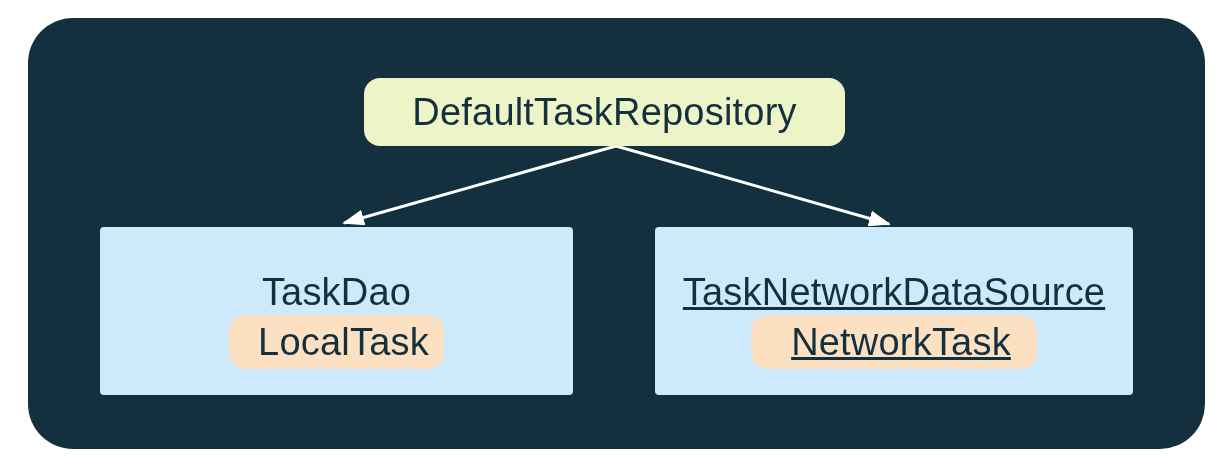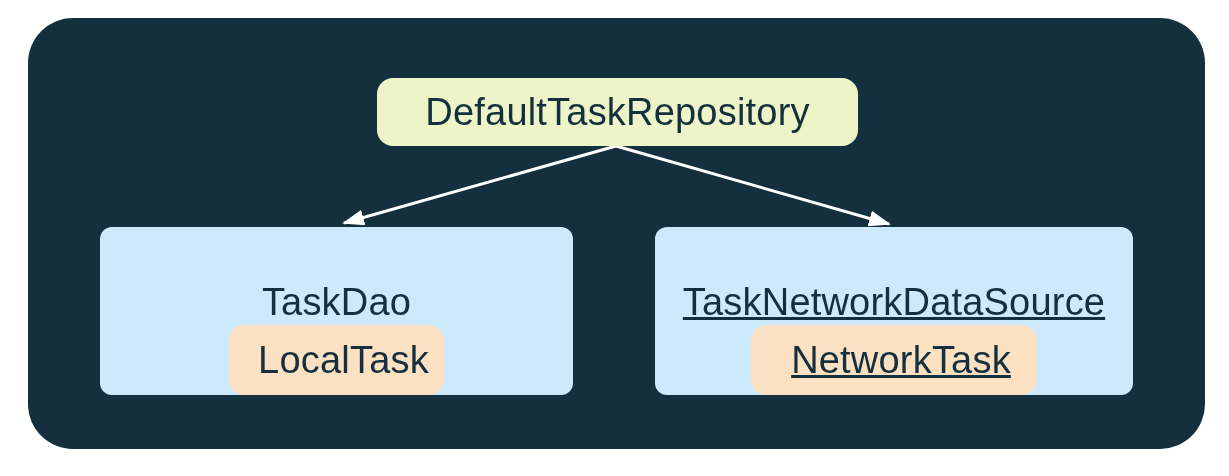--- a/index.html
+++ b/index.html
@@ -44,42 +44,42 @@
   .node {
     position: absolute;
     display: flex;
     align-items: center;
     justify-content: center;
     color: var(--label-text, #14303e);
     font-size: 38px;
     letter-spacing: 0.2px;
   }
   .repository-node {
-    left: 377px; top: 78px;
+    left: 364px; top: 78px;
     width: 481px; height: 68px;
     background: var(--repository-fill, #edf4c8);
     border-radius: 16px;
   }
   .datasource-node {
     top: 227px;
     height: 168px;
     background: var(--datasource-fill, #cdeafc);
-    border-radius: 12px;
+    border-radius: 4px;
     flex-direction: column;
-    justify-content: flex-end;
+    justify-content: center;
     padding-top: 16px;
   }
   .datasource-left  { left: 100px; width: 473px; }
   .datasource-right { left: 655px; width: 478px; text-decoration: underline; }
   .datasource-label {
     line-height: 46px;
     white-space: nowrap;
   }
   .model-node {
-    height: 70px;
+    height: 54px;
     background: var(--model-fill, #fbe1c2);
     border-radius: 16px;
     display: flex;
     align-items: center;
     justify-content: center;
     white-space: nowrap;
     padding-left: 14px;
   }
   .model-left  { width: 215px; }
   .model-right { width: 286px; }

